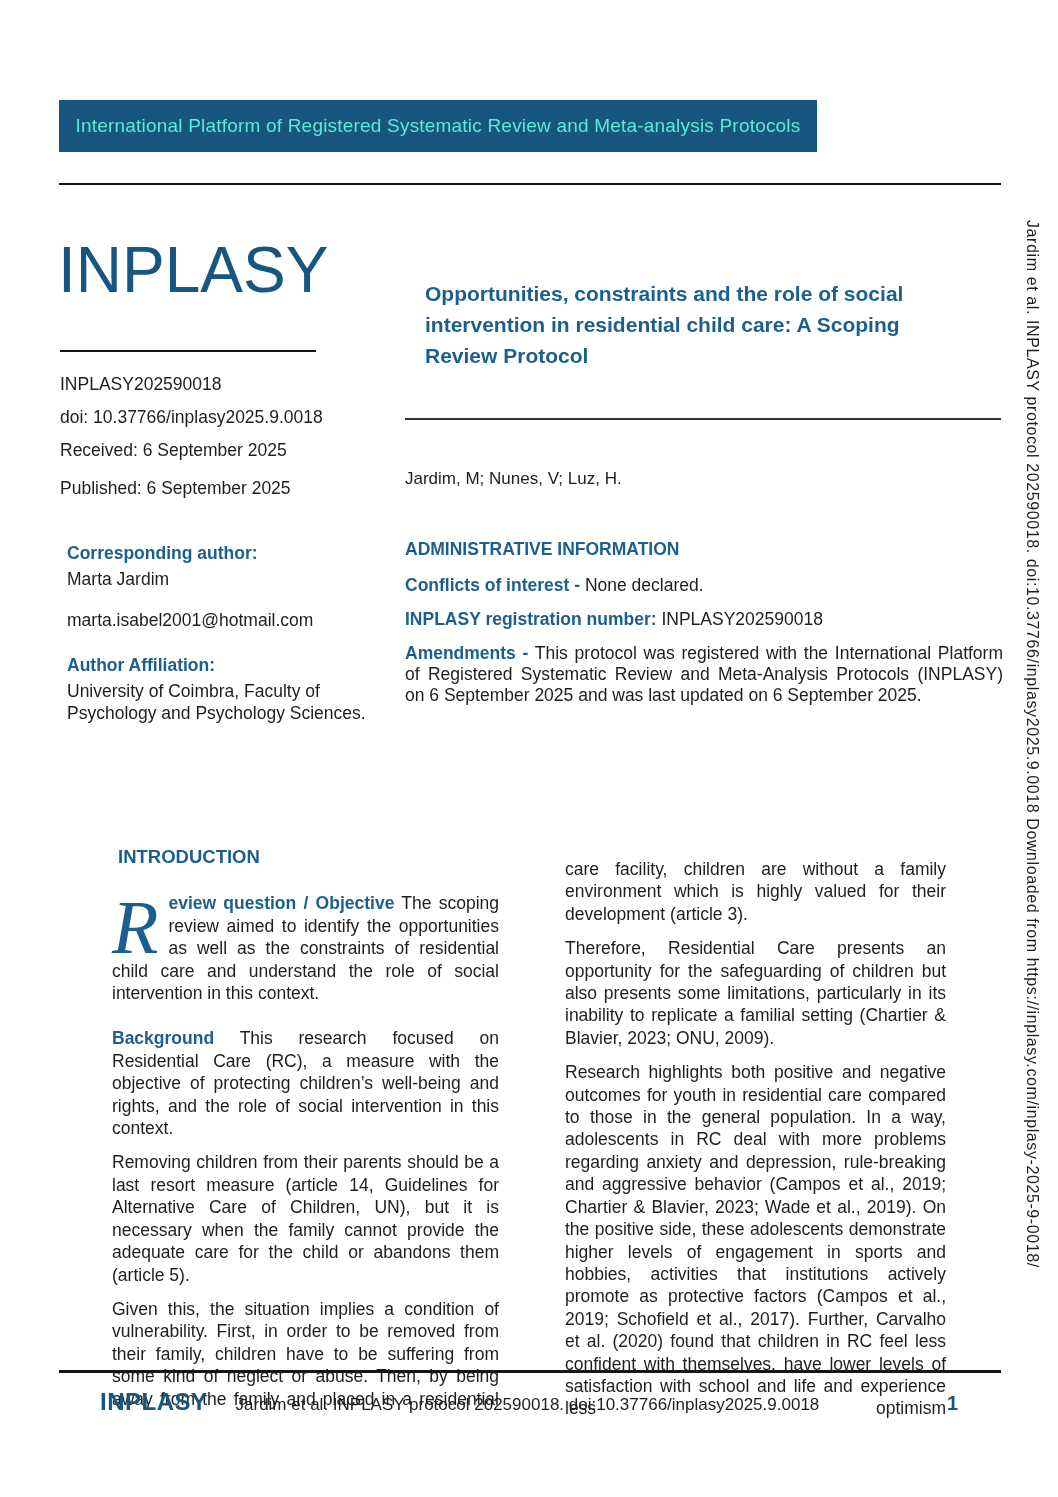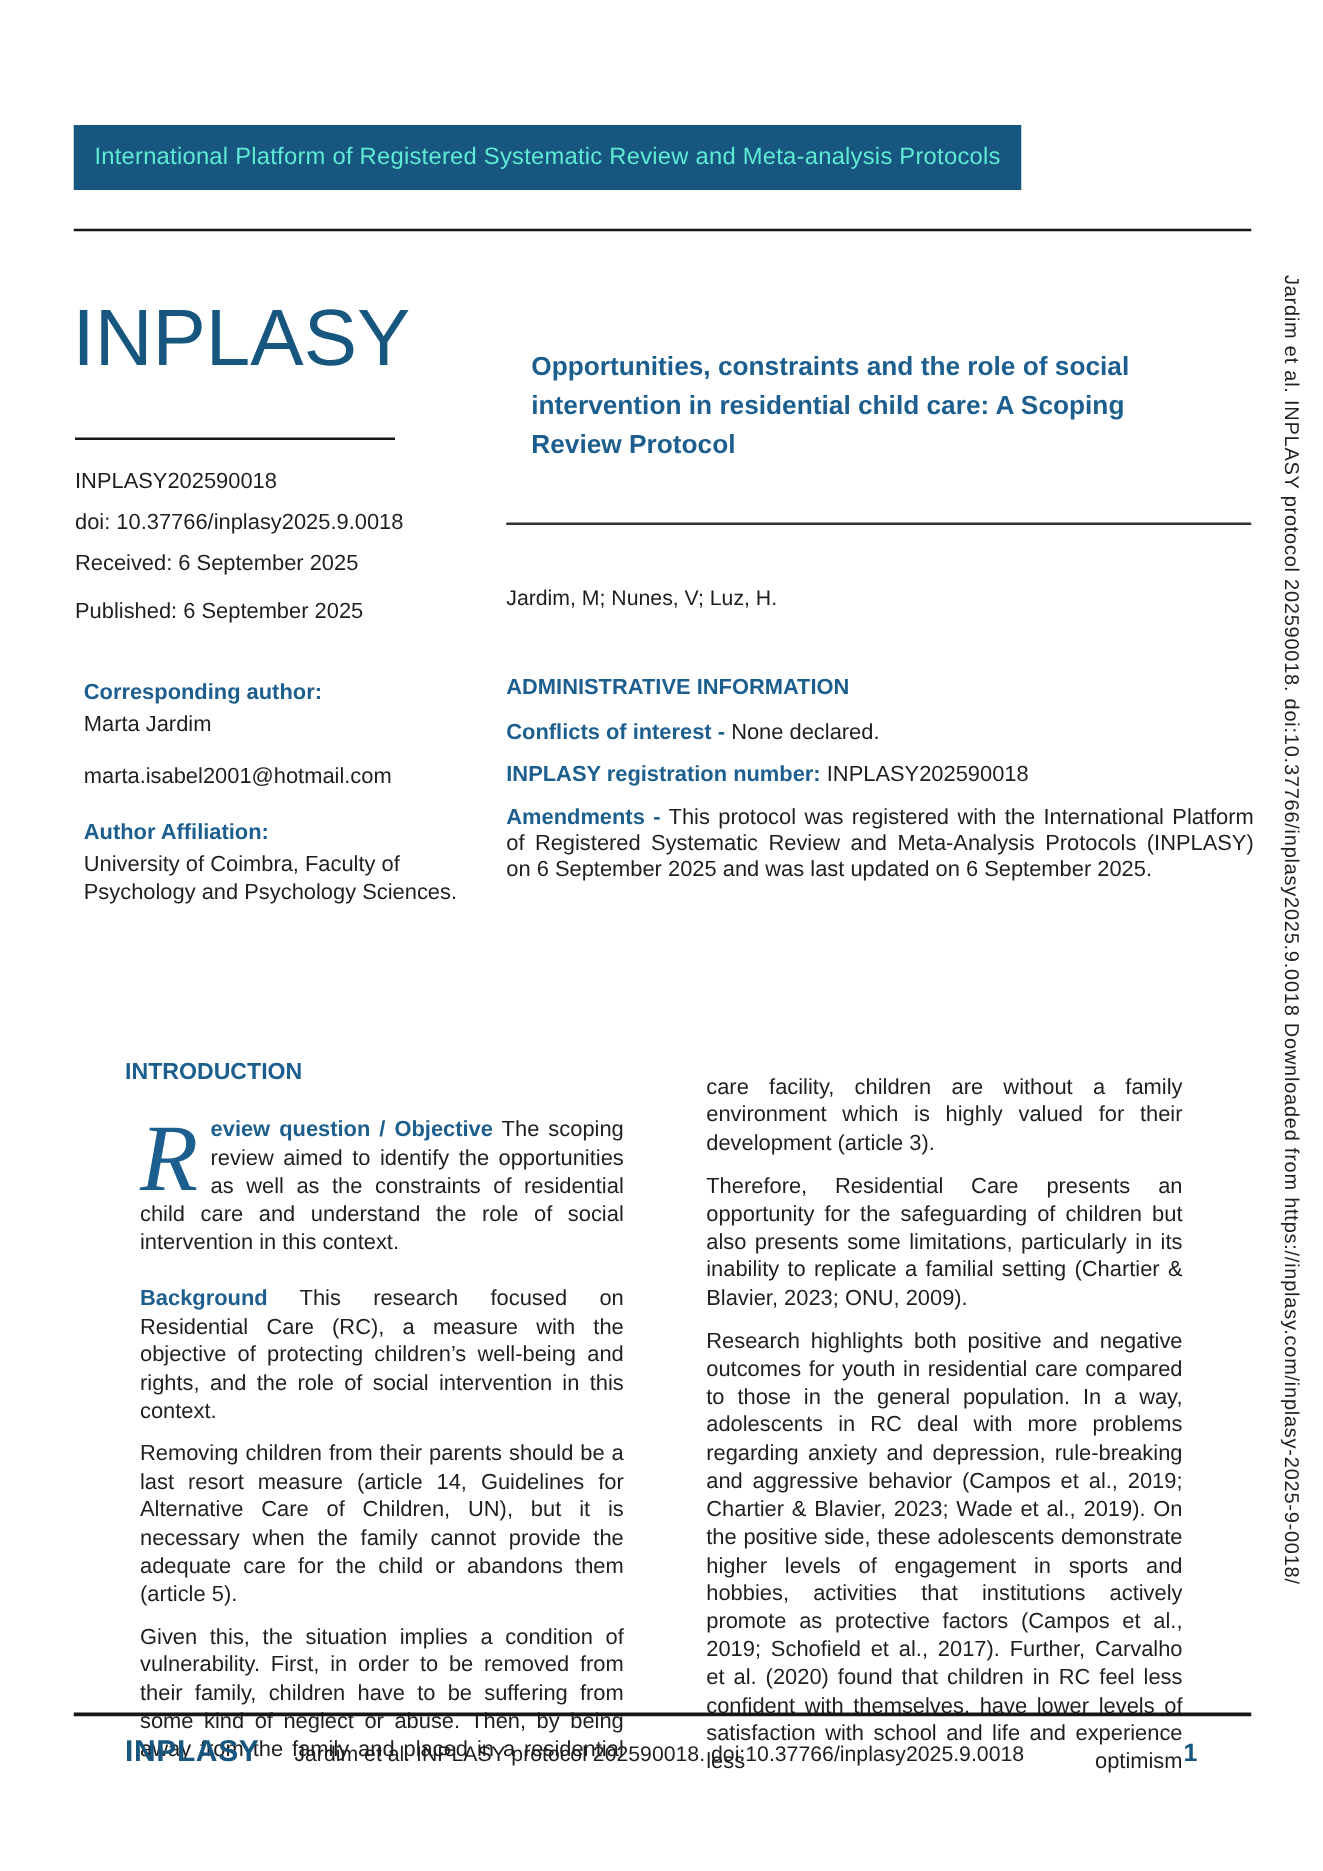--- a/index.html
+++ b/index.html
@@ -42,21 +42,21 @@
   .authors{position:absolute;left:405px;top:452px;font-size:17px;}
   .admin{
     position:absolute;left:405px;top:539px;width:598px;font-size:17.5px;
     line-height:21px;text-align:justify;
   }
   .admin h2{font-size:17.5px;margin:0 0 15px;color:var(--heading-blue);text-align:left;}
   .admin p{margin:0 0 13px;}
   .intro-col{position:absolute;top:846px;font-size:17.5px;line-height:22.4px;text-align:justify;}
   .col-left{left:100px;width:411px;}
   .col-right{left:553px;width:405px;}
-  .intro-heading{font-size:18.5px;font-weight:bold;color:var(--heading-blue);margin:0 0 24px;text-align:left;}
+  .intro-heading{font-size:18.5px;font-weight:bold;color:var(--heading-blue);margin:0 18px 24px;text-align:left;}
   .intro-col p{margin:12px;}
   .intro-col p.objective{margin-bottom:23px;}
   .dropcap{
     float:left;font-family:"Liberation Serif",serif;font-style:italic;
     font-size:76px;line-height:60px;color:var(--heading-blue);margin:5px 10px 0 0;
   }
   .cont{text-align-last:justify;}
   .vtext{
     position:absolute;top:220px;right:17px;writing-mode:vertical-rl;
     font-size:16px;letter-spacing:.6px;color:#1f1f1f;white-space:nowrap;

